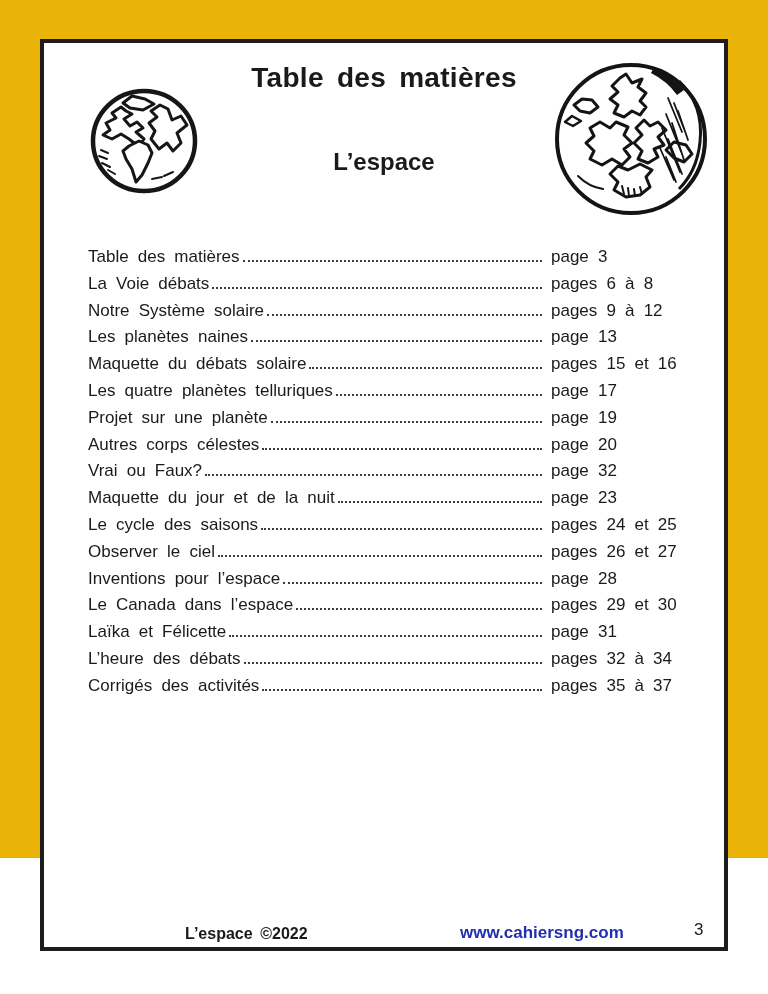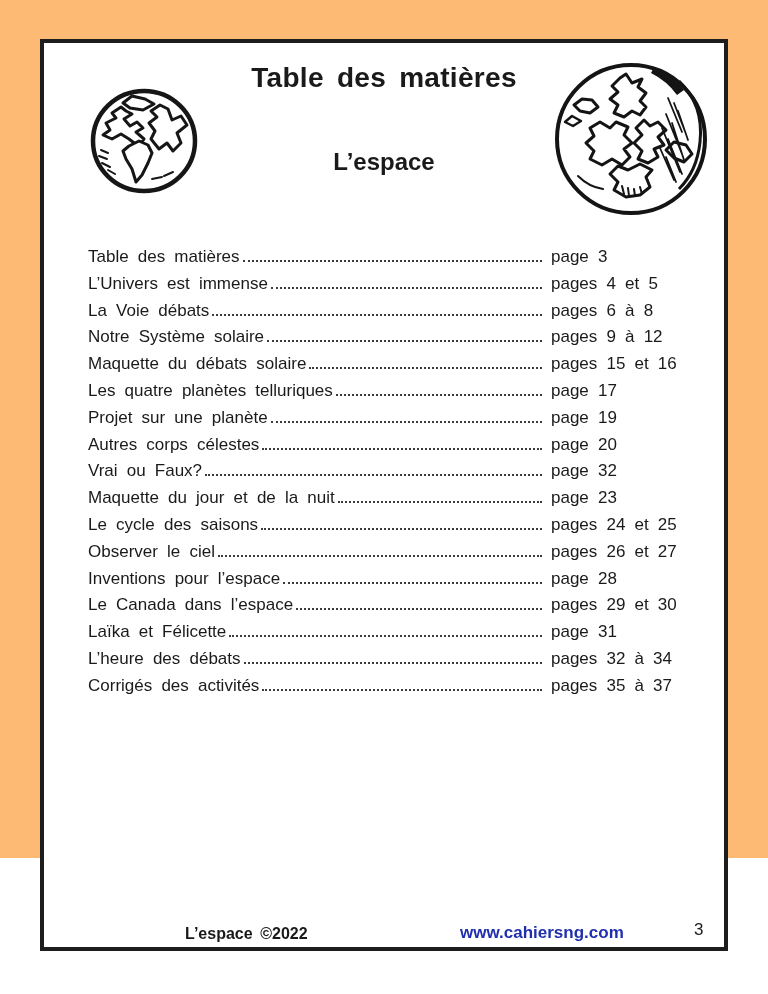--- a/index.html
+++ b/index.html
@@ -3,21 +3,21 @@
 <meta charset="utf-8">
 <style>
   html, body {
     margin: 0; padding: 0;
     width: 768px; height: 994px;
     background: #ffffff;
     font-family: "Liberation Sans", "DejaVu Sans", sans-serif;
     color: #1a1a1a;
     overflow: hidden;
   }
-  .page { position: relative; width: 768px; height: 858px; background: #fdba74; }
+  .page { position: relative; width: 768px; height: 858px; background: #eab308; }
 
   .frame {
     position: absolute; left: 40px; top: 39px;
     width: 680px; height: 904px;
     border: 4px solid #1d1d1d;
     background: #fff;
   }
 
   .title {
     position: absolute; top: 62px; left: 0; width: 768px;
@@ -103,33 +103,33 @@
     </svg>
   </div>
 
   <div class="toc">
       <div class="toc-row">
       <span class="toc-label">Table des matières</span>
       <span class="leader"></span>
       <span class="toc-page">page 3</span>
     </div>
       <div class="toc-row">
-      <span class="toc-label">L’Univers est immense</span>
-      <span class="leader"></span>
-      <span class="toc-page">pages 4 et 5</span>
-    </div>
-      <div class="toc-row">
       <span class="toc-label">La Voie débats</span>
       <span class="leader"></span>
       <span class="toc-page">pages 6 à 8</span>
     </div>
       <div class="toc-row">
       <span class="toc-label">Notre Système solaire</span>
       <span class="leader"></span>
       <span class="toc-page">pages 9 à 12</span>
+    </div>
+      <div class="toc-row">
+      <span class="toc-label">Les planètes naines</span>
+      <span class="leader"></span>
+      <span class="toc-page">page 13</span>
     </div>
       <div class="toc-row">
       <span class="toc-label">Maquette du débats solaire</span>
       <span class="leader"></span>
       <span class="toc-page">pages 15 et 16</span>
     </div>
       <div class="toc-row">
       <span class="toc-label">Les quatre planètes telluriques</span>
       <span class="leader"></span>
       <span class="toc-page">page 17</span>

